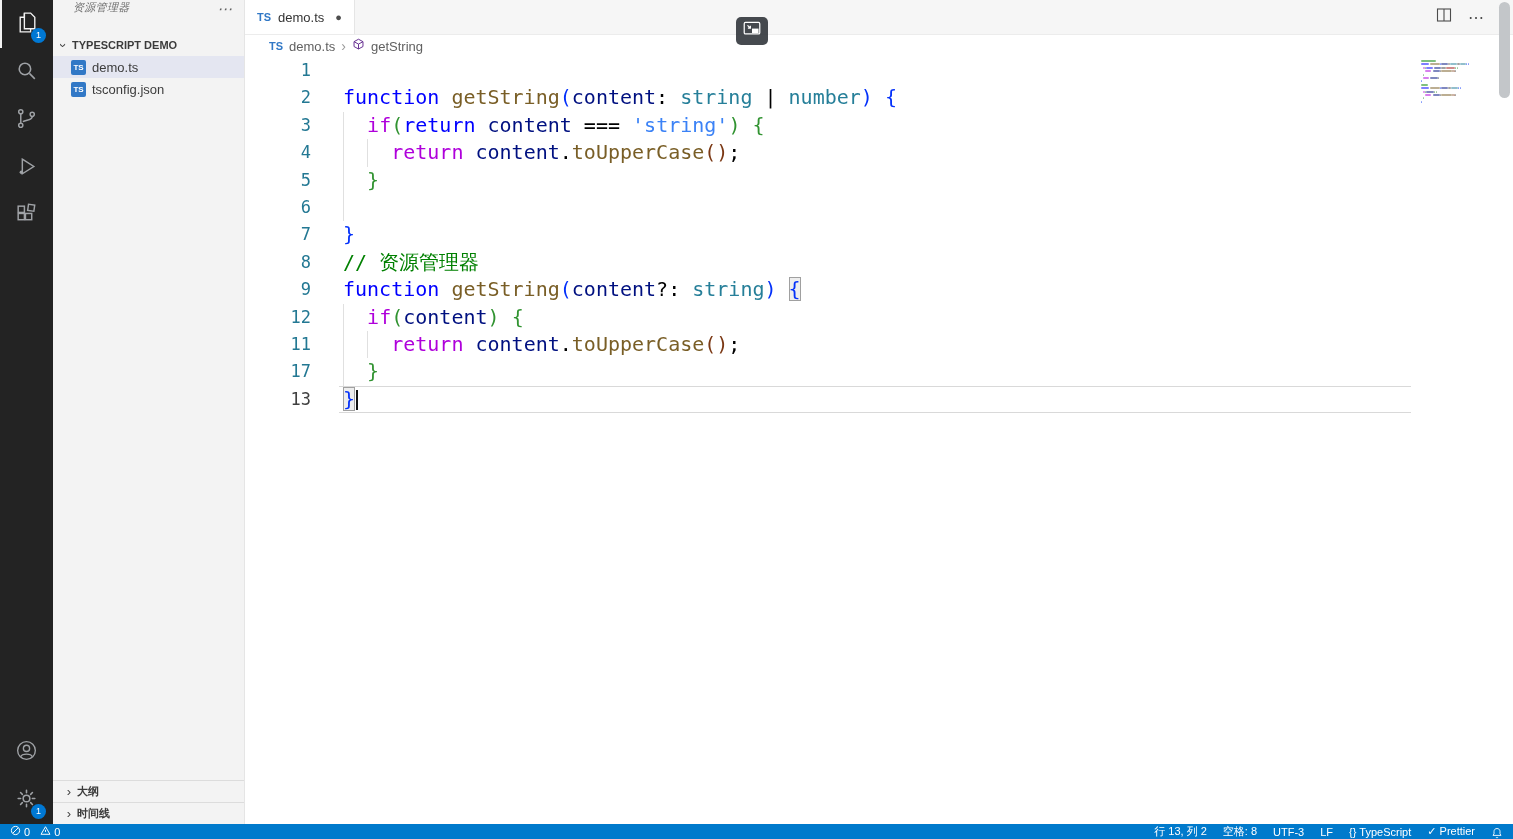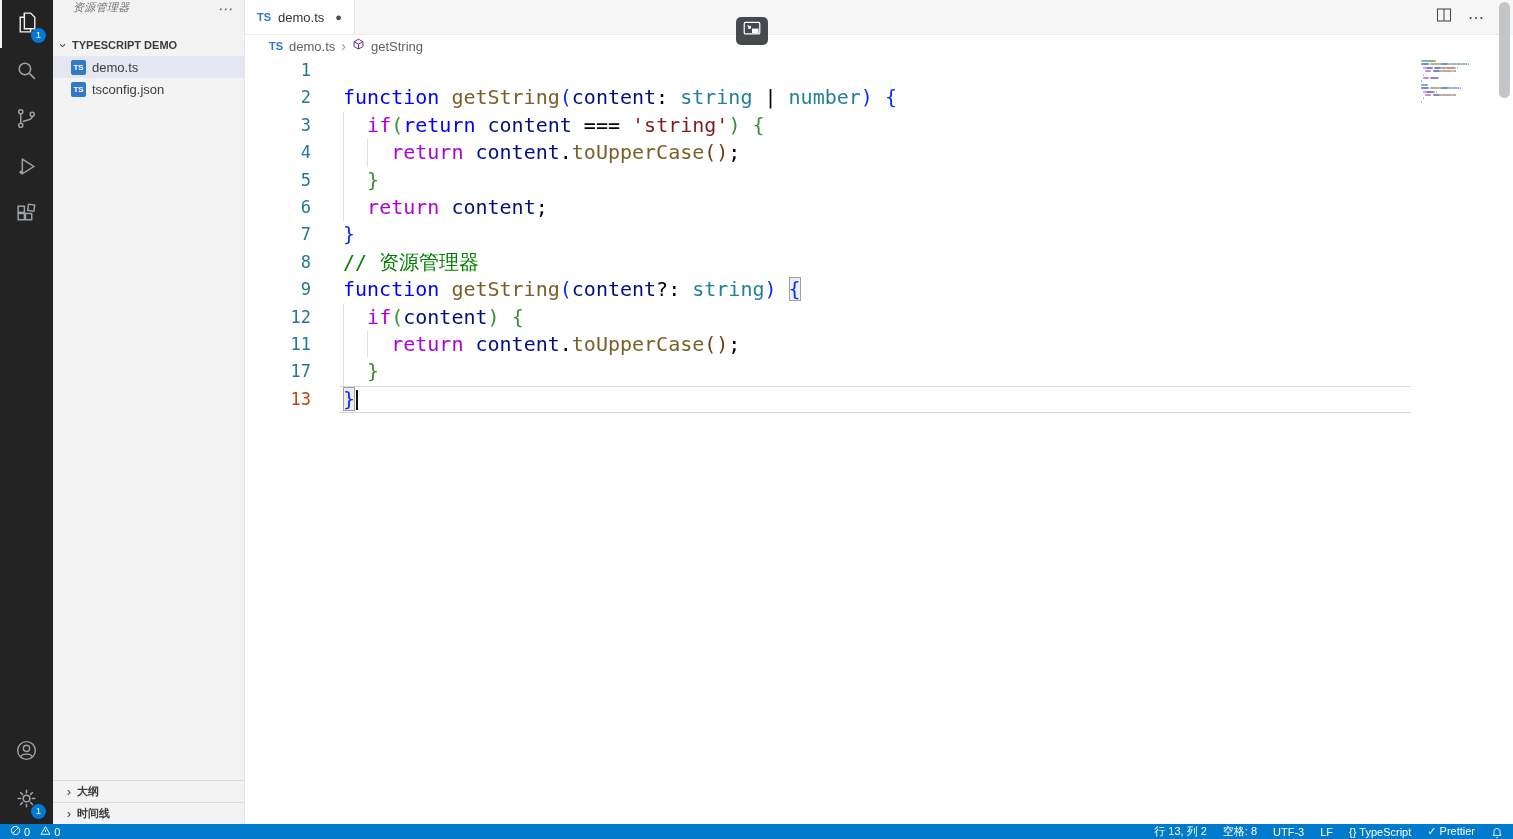--- a/index.html
+++ b/index.html
@@ -49,28 +49,28 @@
 
   .breadcrumb { height:22px; display:flex; align-items:center; gap:6px; padding-left:24px;
     font-size:13px; color:#616161; background:#fff; cursor:pointer; }
   .bc-sep { color:#9a9a9a; font-size:14px; }
   .sym-ico svg { width:13px; height:13px; }
 
   .editor { position:relative; flex:1; background:#fff; overflow:hidden; }
   .code-row { position:relative; display:flex; height:27.4px; line-height:27.4px; white-space:pre; }
   .ln { flex:none; width:66px; text-align:right; font-family:"DejaVu Sans Mono", monospace;
     font-size:17px; color:#237893; user-select:none; }
-  .code-row.active .ln { color:#c2410c; }
+  .code-row.active .ln { color:#404040; }
   .code-text { font-family:"DejaVu Sans Mono", monospace; font-size:20px; padding-left:32px; color:#000; }
   .cl-hl { position:absolute; left:94px; right:102px; top:0; bottom:0;
     border-top:1px solid #d9d9d9; border-bottom:1px solid #d9d9d9; pointer-events:none; }
   .guide { position:absolute; top:0; bottom:0; width:1px; background:#e0e0e0; pointer-events:none; }
 
   .cm{color:#008000}.kw1{color:#0000ff}.kw2{color:#af00db}.fn{color:#795e26}
-  .vr{color:#001080}.ty{color:#267f99}.st{color:#7f1d1d}
+  .vr{color:#001080}.ty{color:#267f99}.st{color:#3b82f6}
   .b1{color:#0431fa}.b2{color:#319331}.b3{color:#7b3814}
   .match { box-shadow: inset 0 0 0 1px #a0a0a0; background:rgba(160,160,160,.18); }
   .cursor { display:inline-block; width:2px; height:20px; background:#111; vertical-align:middle; margin-left:1px; }
 
   .minimap { position:absolute; top:3px; right:18px; width:74px; }
   .mm-row { height:2px; margin-bottom:1.4px; display:flex; }
   .mm-seg { height:2px; opacity:.5; border-radius:1px; }
 
   .scroll-thumb { position:absolute; top:2px; right:3px; width:11px; height:96px;
     background:#c3c6c9; border-radius:6px; z-index:4; cursor:grab; }
@@ -234,21 +234,21 @@
         <span>getString</span>
       </div>
 
       <div class="editor">
         <div id="code-lines">
             <div class="code-row"><span class="ln">1</span></div>
             <div class="code-row"><span class="ln">2</span><span class="code-text"><span class="kw1">function</span><span> </span><span class="fn">getString</span><span class="b1">(</span><span class="vr">content</span><span>: </span><span class="ty">string</span><span> | </span><span class="ty">number</span><span class="b1">)</span><span> </span><span class="b1">{</span></span></div>
             <div class="code-row"><span class="guide" style="left: 98px;"></span><span class="ln">3</span><span class="code-text"><span>  </span><span class="kw2">if</span><span class="b2">(</span><span class="kw1">return</span><span> </span><span class="vr">content</span><span> === </span><span class="st">'string'</span><span class="b2">)</span><span> </span><span class="b2">{</span></span></div>
             <div class="code-row"><span class="guide" style="left: 98px;"></span><span class="guide" style="left: 122.01px;"></span><span class="ln">4</span><span class="code-text"><span>    </span><span class="kw2">return</span><span> </span><span class="vr">content</span><span>.</span><span class="fn">toUpperCase</span><span class="b3">(</span><span class="b3">)</span><span>;</span></span></div>
             <div class="code-row"><span class="guide" style="left: 98px;"></span><span class="ln">5</span><span class="code-text"><span>  </span><span class="b2">}</span></span></div>
-            <div class="code-row"><span class="guide" style="left: 98px;"></span><span class="ln">6</span><span class="code-text"><span>  </span><span class="kw2">return</span><span> </span><span class="vr">content</span><span>;</span></span></div>
+            <div class="code-row"><span class="guide" style="left: 98px;"></span><span class="ln">6</span></div>
             <div class="code-row"><span class="ln">7</span><span class="code-text"><span class="b1">}</span></span></div>
             <div class="code-row"><span class="ln">8</span><span class="code-text"><span class="cm">// 资源管理器</span></span></div>
             <div class="code-row"><span class="ln">9</span><span class="code-text"><span class="kw1">function</span><span> </span><span class="fn">getString</span><span class="b1">(</span><span class="vr">content</span><span>?: </span><span class="ty">string</span><span class="b1">)</span><span> </span><span class="b1 match">{</span></span></div>
             <div class="code-row"><span class="guide" style="left: 98px;"></span><span class="ln">12</span><span class="code-text"><span>  </span><span class="kw2">if</span><span class="b2">(</span><span class="vr">content</span><span class="b2">)</span><span> </span><span class="b2">{</span></span></div>
             <div class="code-row"><span class="guide" style="left: 98px;"></span><span class="guide" style="left: 122.01px;"></span><span class="ln">11</span><span class="code-text"><span>    </span><span class="kw2">return</span><span> </span><span class="vr">content</span><span>.</span><span class="fn">toUpperCase</span><span class="b3">(</span><span class="b3">)</span><span>;</span></span></div>
             <div class="code-row"><span class="guide" style="left: 98px;"></span><span class="ln">17</span><span class="code-text"><span>  </span><span class="b2">}</span></span></div>
             <div class="code-row active"><div class="cl-hl"></div><span class="ln">13</span><span class="code-text"><span class="b1 match">}</span><span class="cursor"></span></span></div>
           </div>
         <div class="minimap" id="minimap">
             <div class="mm-row">

